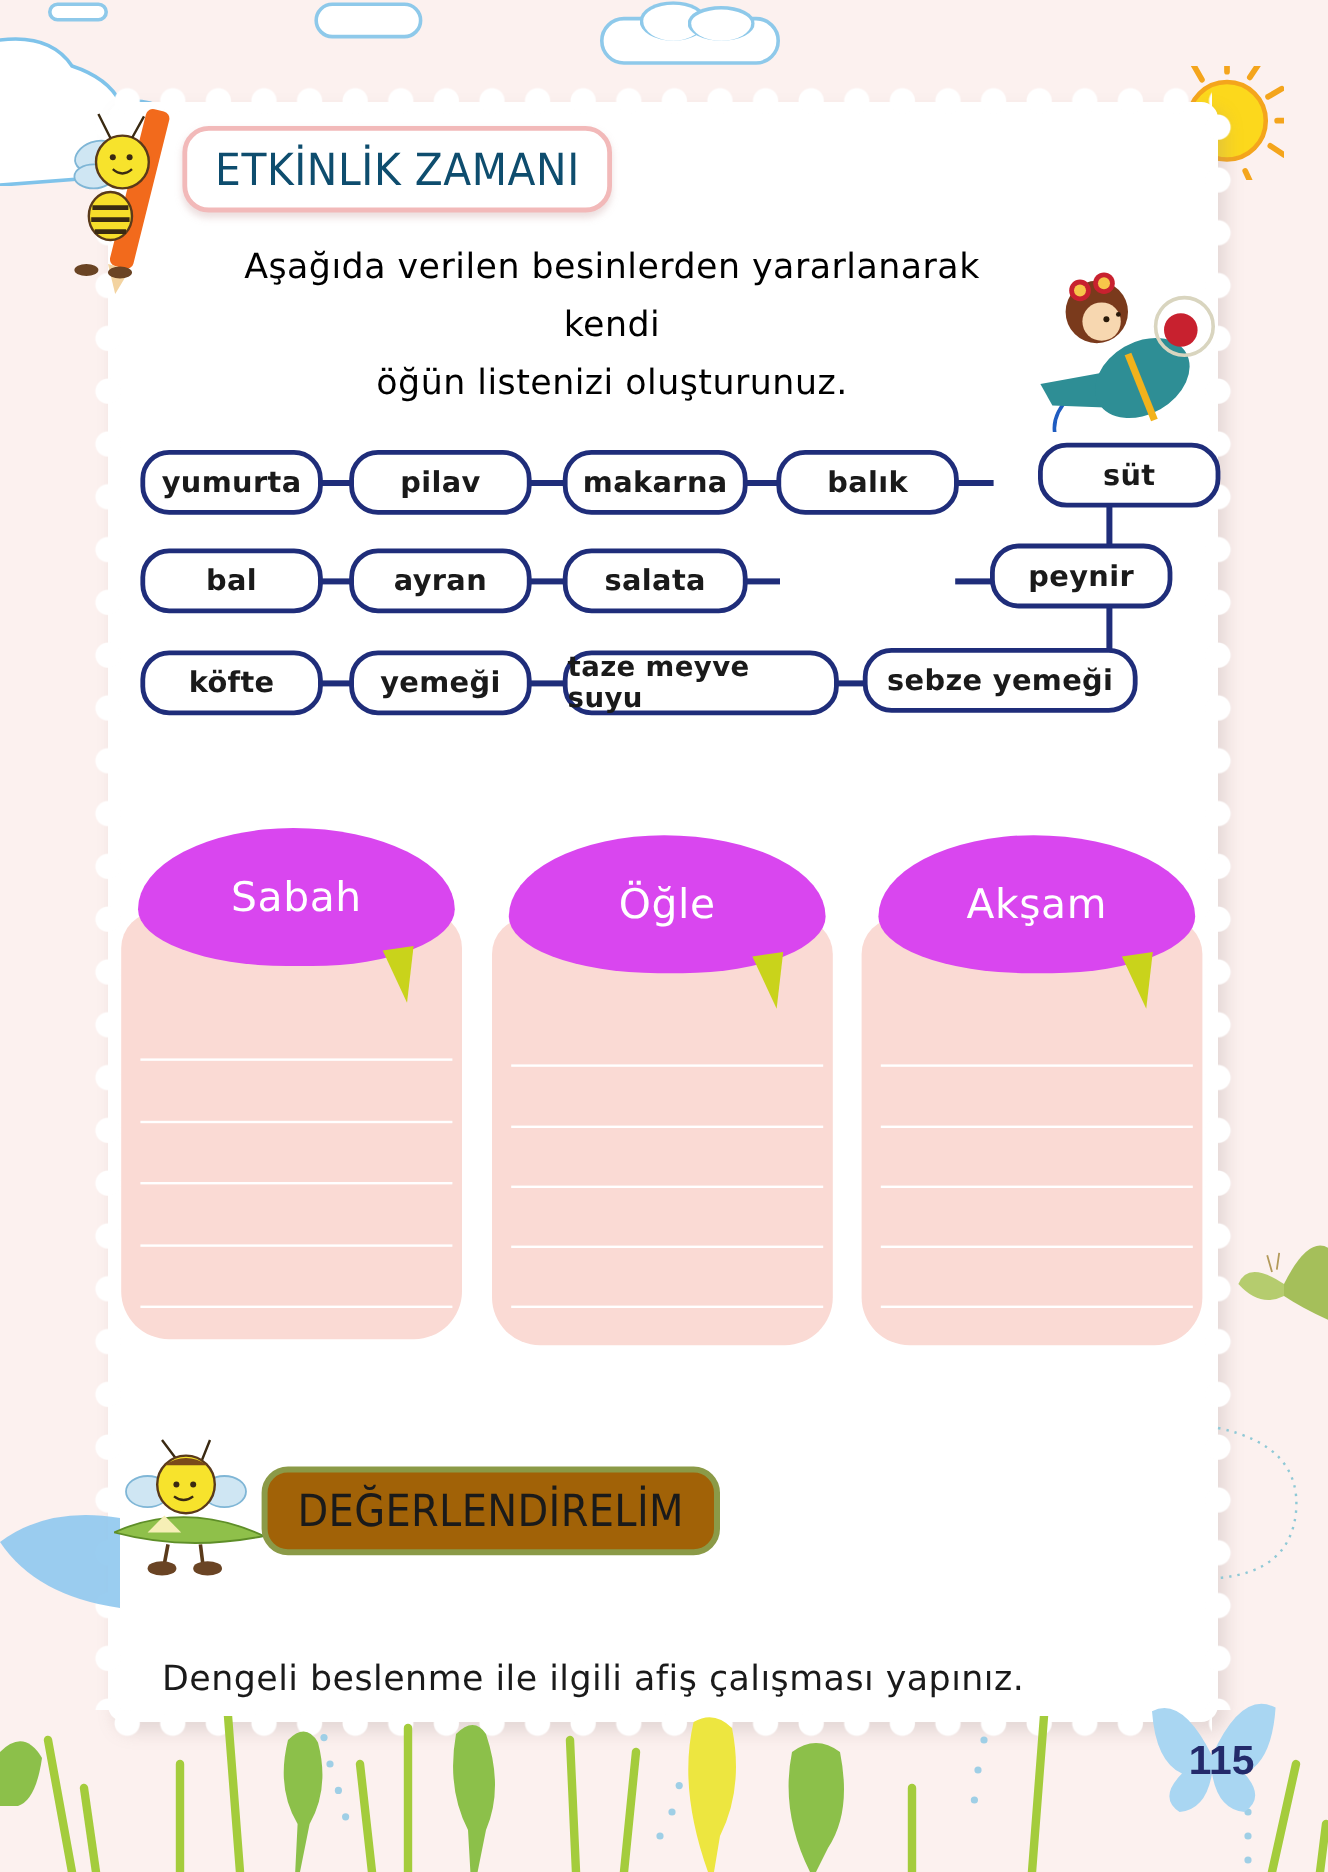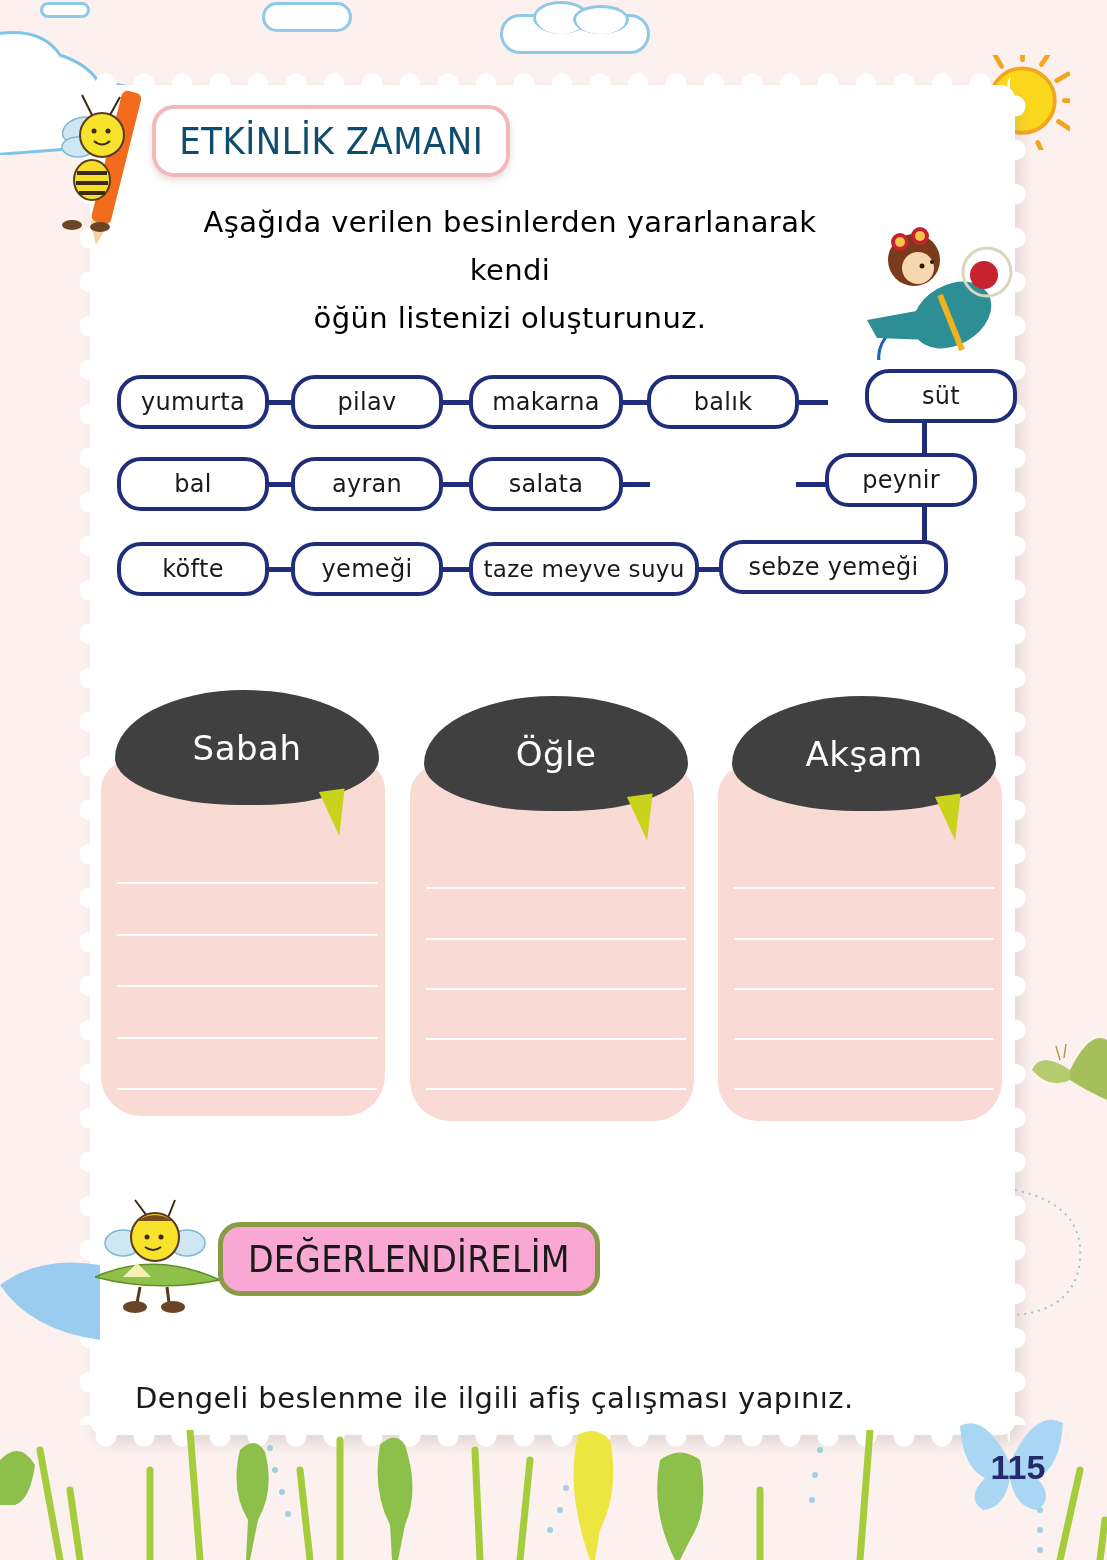--- a/index.html
+++ b/index.html
@@ -72,21 +72,21 @@
   }
 
   .instructions {
     position: absolute; left: 160px; top: 198px; width: 700px;
     font-size: 29px; line-height: 48px; color: #000000;
     letter-spacing: 0.4px;
     text-align: center;
   }
 
   
-  .chain { position: absolute; left: 0; top: 0; width: 1107px; height: 700px; pointer-events: none; }
+  .chain { position: absolute; left: 0; top: 0; width: 1107px; height: 700px; pointer-events: none; font-weight: bold; }
   .chain .connector { position: absolute; background: #1f2d7a; }
   .food {
     position: absolute; height: 54px;
     border: 4px solid #1f2d7a; border-radius: 24px;
     background: #fff;
     display: flex; align-items: center; justify-content: center;
     font-size: 24px; color: #1a1a1a; letter-spacing: 0.3px;
     pointer-events: auto;
   }
 
@@ -94,36 +94,36 @@
   .meal-col {
     position: absolute; top: 760px; width: 284px; height: 356px;
     background: #fadad4;
     border-radius: 30px 30px 40px 40px;
   }
   .meal-col .line {
     position: absolute; left: 16px; right: 8px; height: 2px; background: #ffffff;
   }
   .bubble {
     position: absolute; width: 264px; height: 115px;
-    background: #404040;
+    background: #d946ef;
     border-radius: 50% 52% 46% 48% / 60% 60% 42% 42%;
     display: flex; align-items: center; justify-content: center;
     color: #ffffff; font-size: 34px; letter-spacing: 0.5px;
   }
   .bubble-tail {
     position: absolute; width: 0; height: 0;
     border-left: 14px solid transparent;
     border-right: 12px solid transparent;
     border-top: 46px solid #c9d31b;
   }
 
   
   .eval-pill {
     position: absolute; left: 218px; top: 1222px; width: 382px; height: 74px;
-    border: 5px solid #8b9a47; border-radius: 22px; background: #f9a8d4;
+    border: 5px solid #8b9a47; border-radius: 22px; background: #a16207;
     display: flex; align-items: center; justify-content: center;
   }
   .eval-pill span { font-size: 37px; color: #1a1a1a; transform: scaleX(0.9); letter-spacing: 0.3px; }
   .eval-text {
     position: absolute; left: 135px; top: 1350px;
     font-size: 29px; color: #1a1a1a; letter-spacing: 0.4px; margin-top: 31px;
   }
 
   
   .page-butterfly { position: absolute; left: 955px; top: 1418px; width: 110px; height: 100px; }

